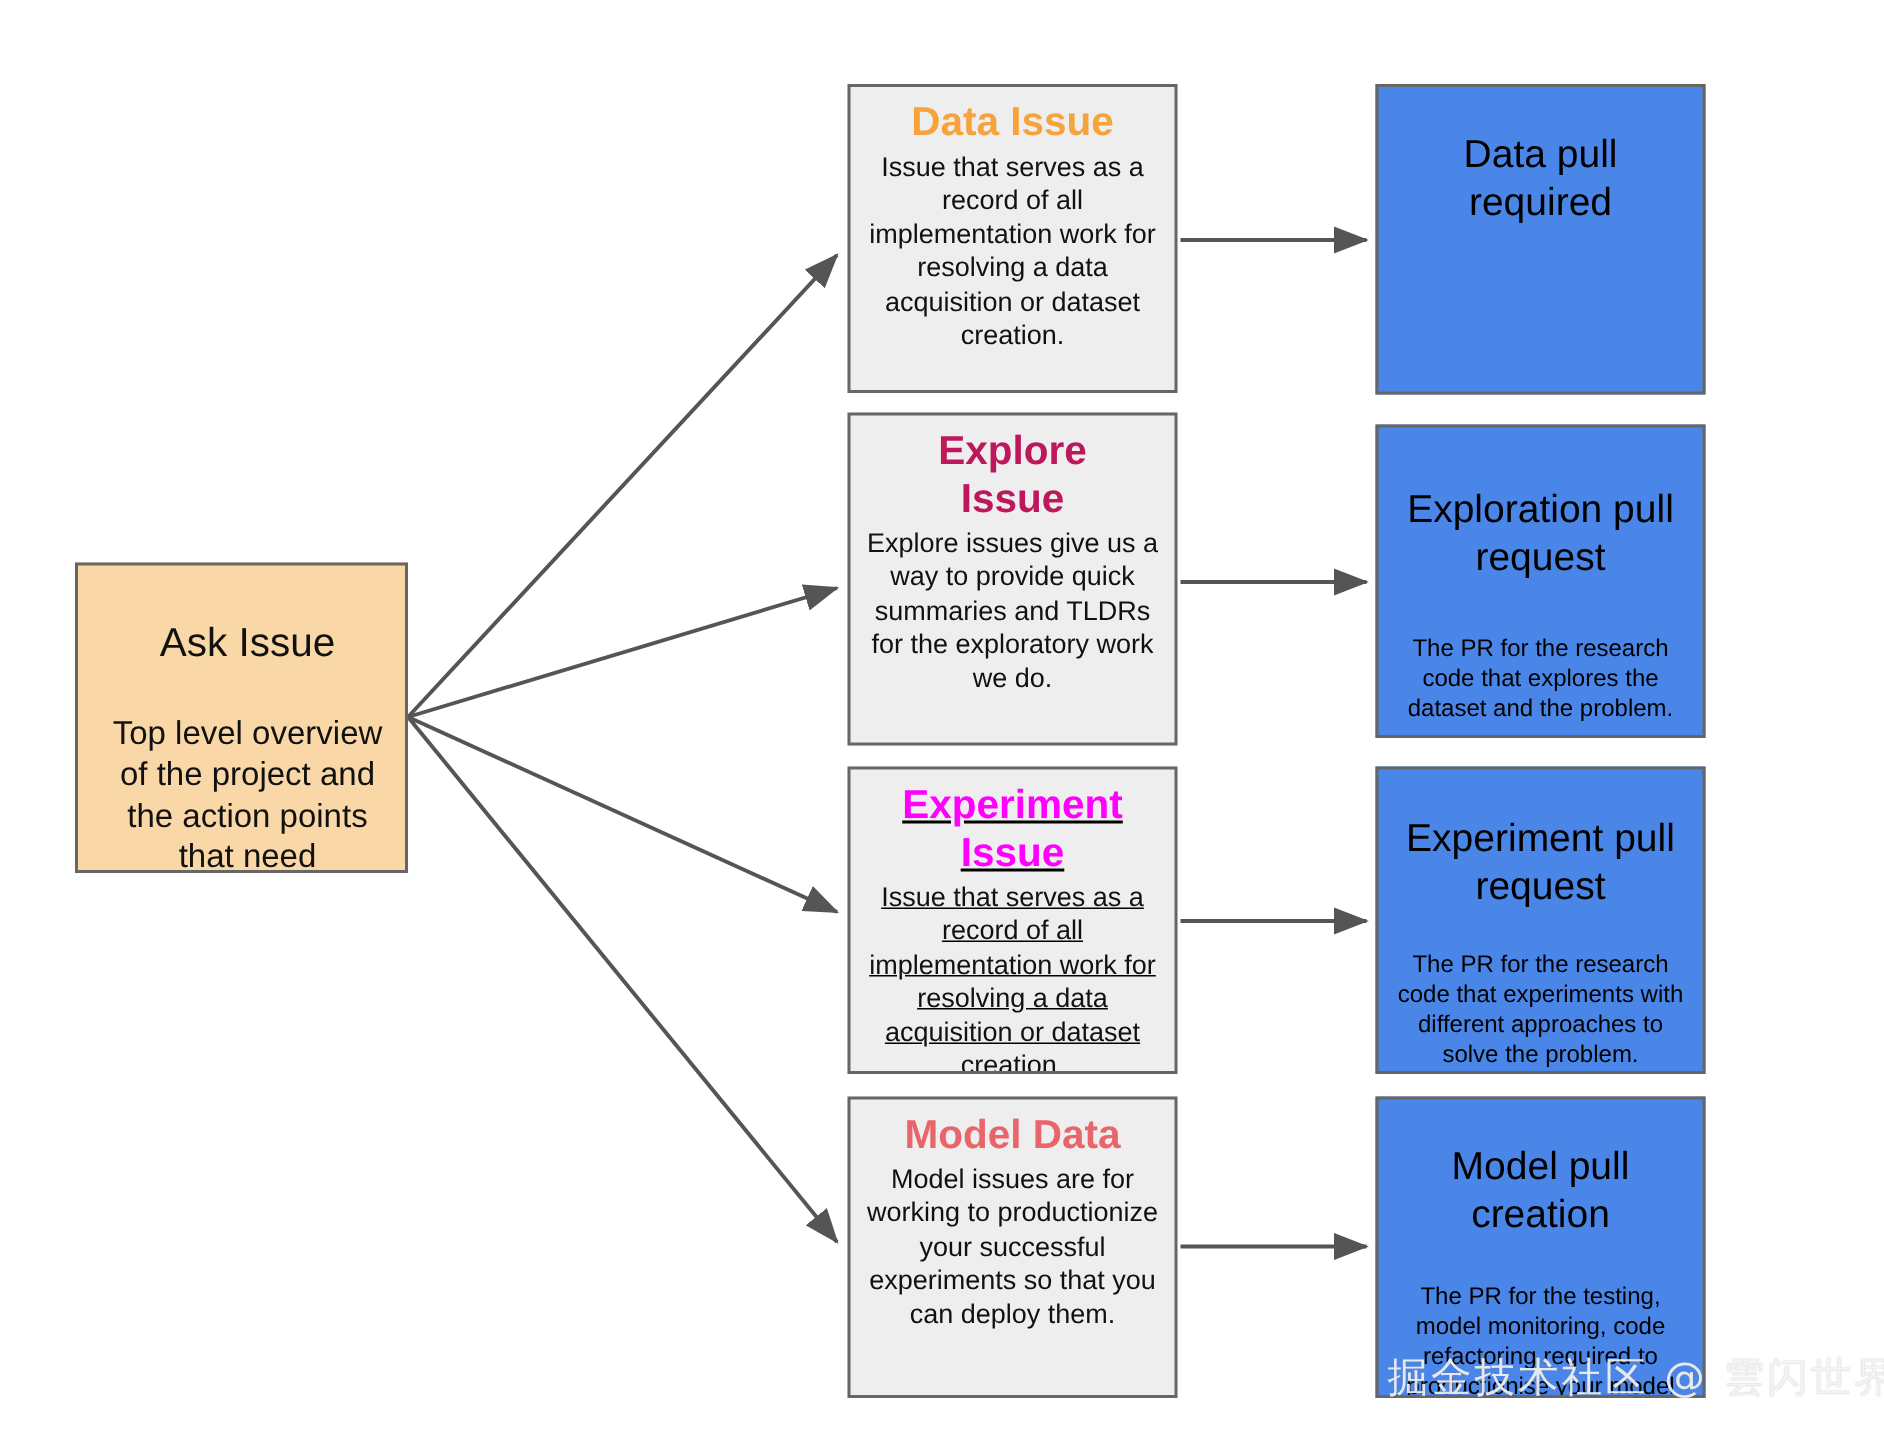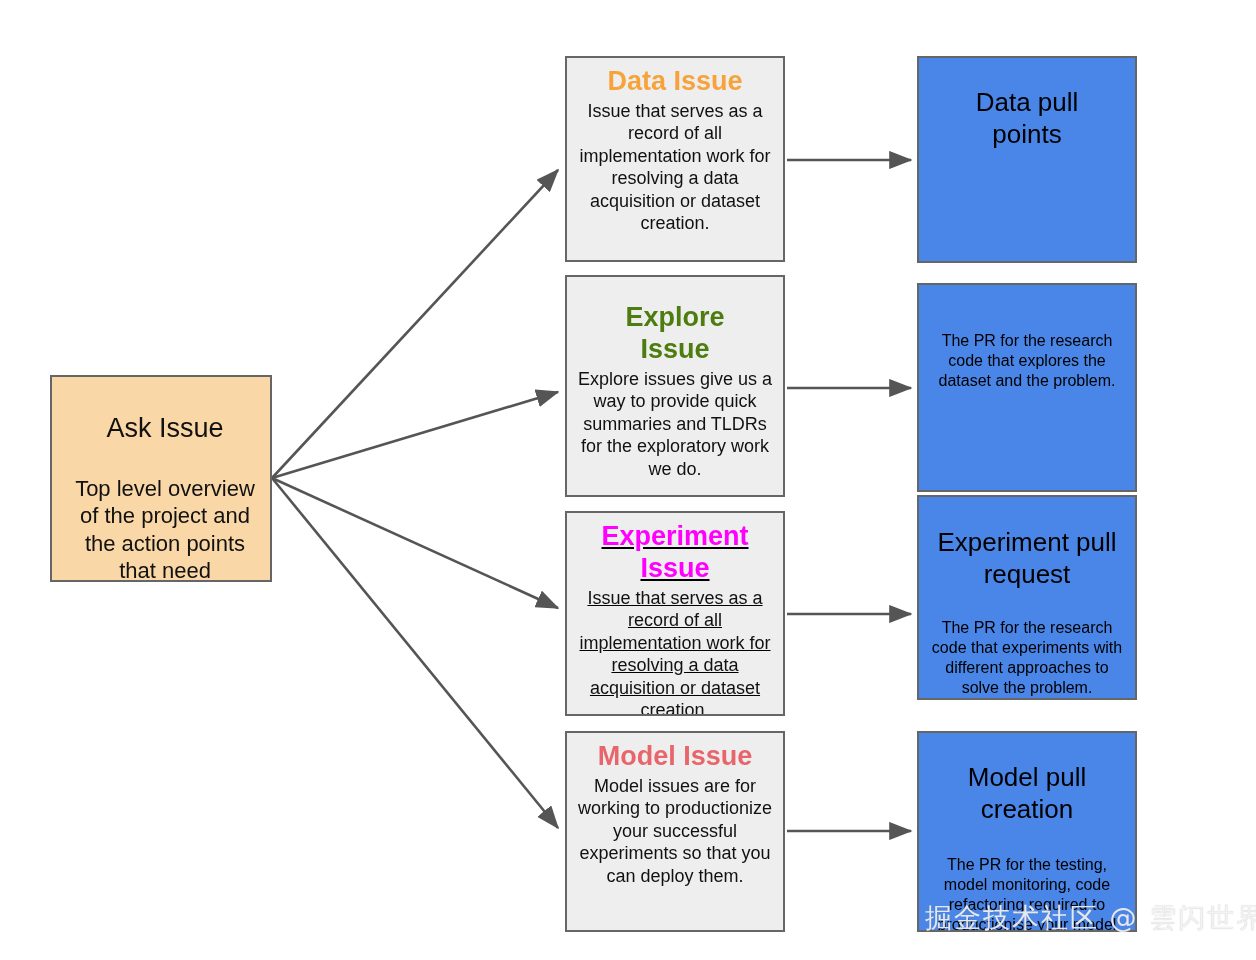--- a/index.html
+++ b/index.html
@@ -141,43 +141,44 @@
     <div class="node-title">Ask Issue</div>
     <div class="node-desc">Top level overview of the project and the action points that need addressing</div>
   </div>
 
   <div class="node issue-node" style="left:565px; top:56px; width:220px; height:206px;text-align:center;">
     <div class="node-title" style="color:#f7a33c;">Data Issue</div>
     <div class="node-desc">Issue that serves as a record of all implementation work for resolving a data acquisition or dataset creation.</div>
   </div>
 
   <div class="node issue-node" style="left:565px; top:275px; width:220px; height:222px;">
-    <div class="node-title" style="color:#4d7c0f; max-width:160px;margin-top:17px;">Explore Issue</div>
+    <div class="node-title" style="color:#be185d; max-width:160px;">Explore Issue</div>
     <div class="node-desc">Explore issues give us a way to provide quick summaries and TLDRs for the exploratory work we do.</div>
   </div>
 
   <div class="node issue-node" style="left:565px; top:511px; width:220px; height:205px;text-decoration:underline;">
     <div class="node-title" style="color:#ff00ff; max-width:200px;">Experiment Issue</div>
     <div class="node-desc">Issue that serves as a record of all implementation work for resolving a data acquisition or dataset creation.</div>
   </div>
 
   <div class="node issue-node" style="left:565px; top:731px; width:220px; height:201px;">
-    <div class="node-title" style="color:#e8666b;">Model Issue</div>
+    <div class="node-title" style="color:#e8666b;">Model Data</div>
     <div class="node-desc">Model issues are for working to productionize your successful experiments so that you can deploy them.</div>
   </div>
 
   <div class="node pr-node" style="left:917px; top:56px; width:220px; height:207px;">
-    <div class="node-title" style="max-width:165px;">Data pull points</div>
+    <div class="node-title" style="max-width:165px;">Data pull required</div>
   </div>
 
   <div class="node pr-node" style="left:917px; top:283px; width:220px; height:209px;">
+    <div class="node-title" style="max-width:185px; margin-top:28px;">Exploration pull request</div>
     <div class="node-desc" style="margin-top:36px;">The PR for the research code that explores the dataset and the problem.</div>
   </div>
 
-  <div class="node pr-node" style="left:917px; top:495px; width:220px; height:205px;">
+  <div class="node pr-node" style="left:917px; top:511px; width:220px; height:205px;">
     <div class="node-title" style="max-width:190px; margin-top:19px;">Experiment pull request</div>
     <div class="node-desc" style="margin-top:28px;">The PR for the research code that experiments with different approaches to solve the problem.</div>
   </div>
 
   <div class="node pr-node" style="left:917px; top:731px; width:220px; height:201px;">
     <div class="node-title" style="max-width:170px;">Model pull creation</div>
     <div class="node-desc">The PR for the testing, model monitoring, code refactoring required to productionise your model</div>
   </div>
 
   <div class="watermark">掘金技术社区 @ 雲闪世界</div>

